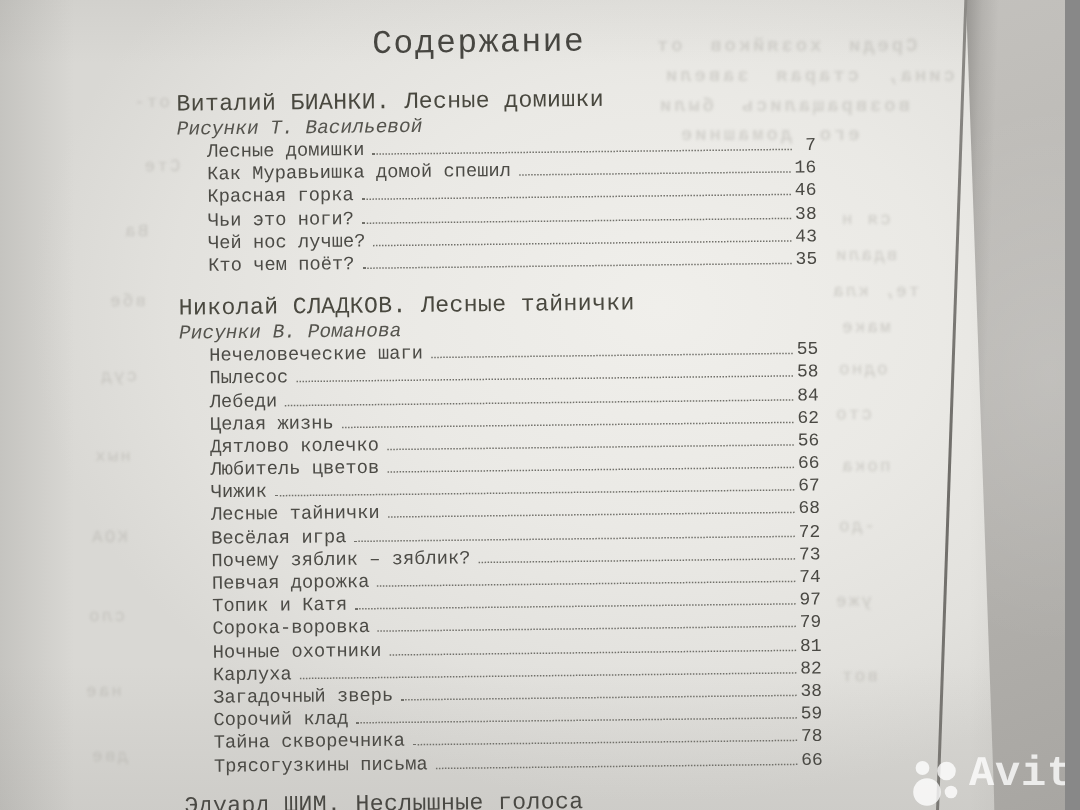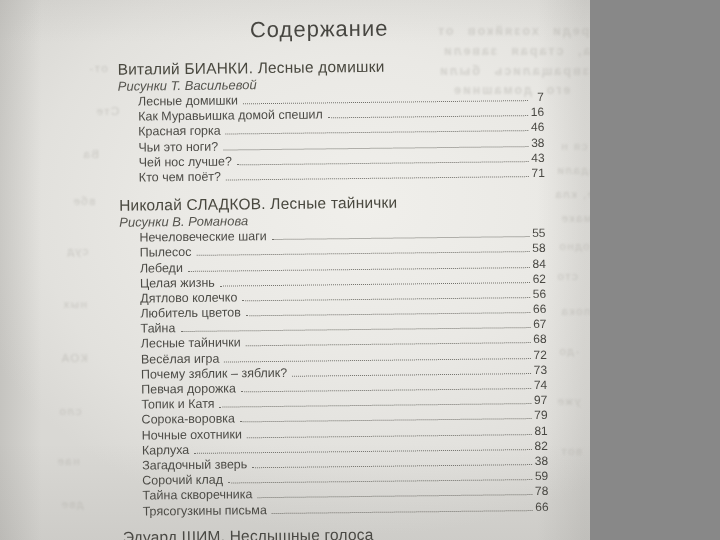--- a/index.html
+++ b/index.html
@@ -1,18 +1,18 @@
 <!DOCTYPE html>
 <html><head>
 <meta charset="utf-8">
 <style>
   html,body{margin:0;padding:0;background:#888;}
   .scene{
-    position:relative;width:590px;height:540px;overflow:hidden;
-    font-family:Liberation Sans, sans-serif;
+    position:relative;width:710px;height:540px;overflow:hidden;
+    font-family:Liberation Mono, monospace;
     background:linear-gradient(160deg,#cbc9c6 0%,#c1bfbb 35%,#b5b3af 70%,#a8a6a2 100%);
   }
   
   .backdrop-sheen{
     position:absolute;inset:0;
     background:radial-gradient(ellipse 180px 260px at 700px 250px,rgba(255,255,255,.14),transparent 70%);
     pointer-events:none;
   }
   
   .edge-shadow{
@@ -142,21 +142,21 @@
 
   <div class="row">
     <span class="t">Чей нос лучше?</span>
     <span class="leader"></span>
     <span class="num">43</span>
   </div>
 
   <div class="row">
     <span class="t">Кто чем поёт?</span>
     <span class="leader"></span>
-    <span class="num">71</span>
+    <span class="num">35</span>
   </div>
 </div>
   </div>
 
   <div class="section">
     <div class="sec-heading">Николай СЛАДКОВ. Лесные тайнички</div>
     <div class="illustrator">Рисунки В. Романова</div>
     <div class="entries">
   <div class="row">
     <span class="t">Нечеловеческие шаги</span>
@@ -188,21 +188,21 @@
     <span class="num">56</span>
   </div>
 
   <div class="row">
     <span class="t">Любитель цветов</span>
     <span class="leader"></span>
     <span class="num">66</span>
   </div>
 
   <div class="row">
-    <span class="t">Тайна</span>
+    <span class="t">Чижик</span>
     <span class="leader"></span>
     <span class="num">67</span>
   </div>
 
   <div class="row">
     <span class="t">Лесные тайнички</span>
     <span class="leader"></span>
     <span class="num">68</span>
   </div>
 

